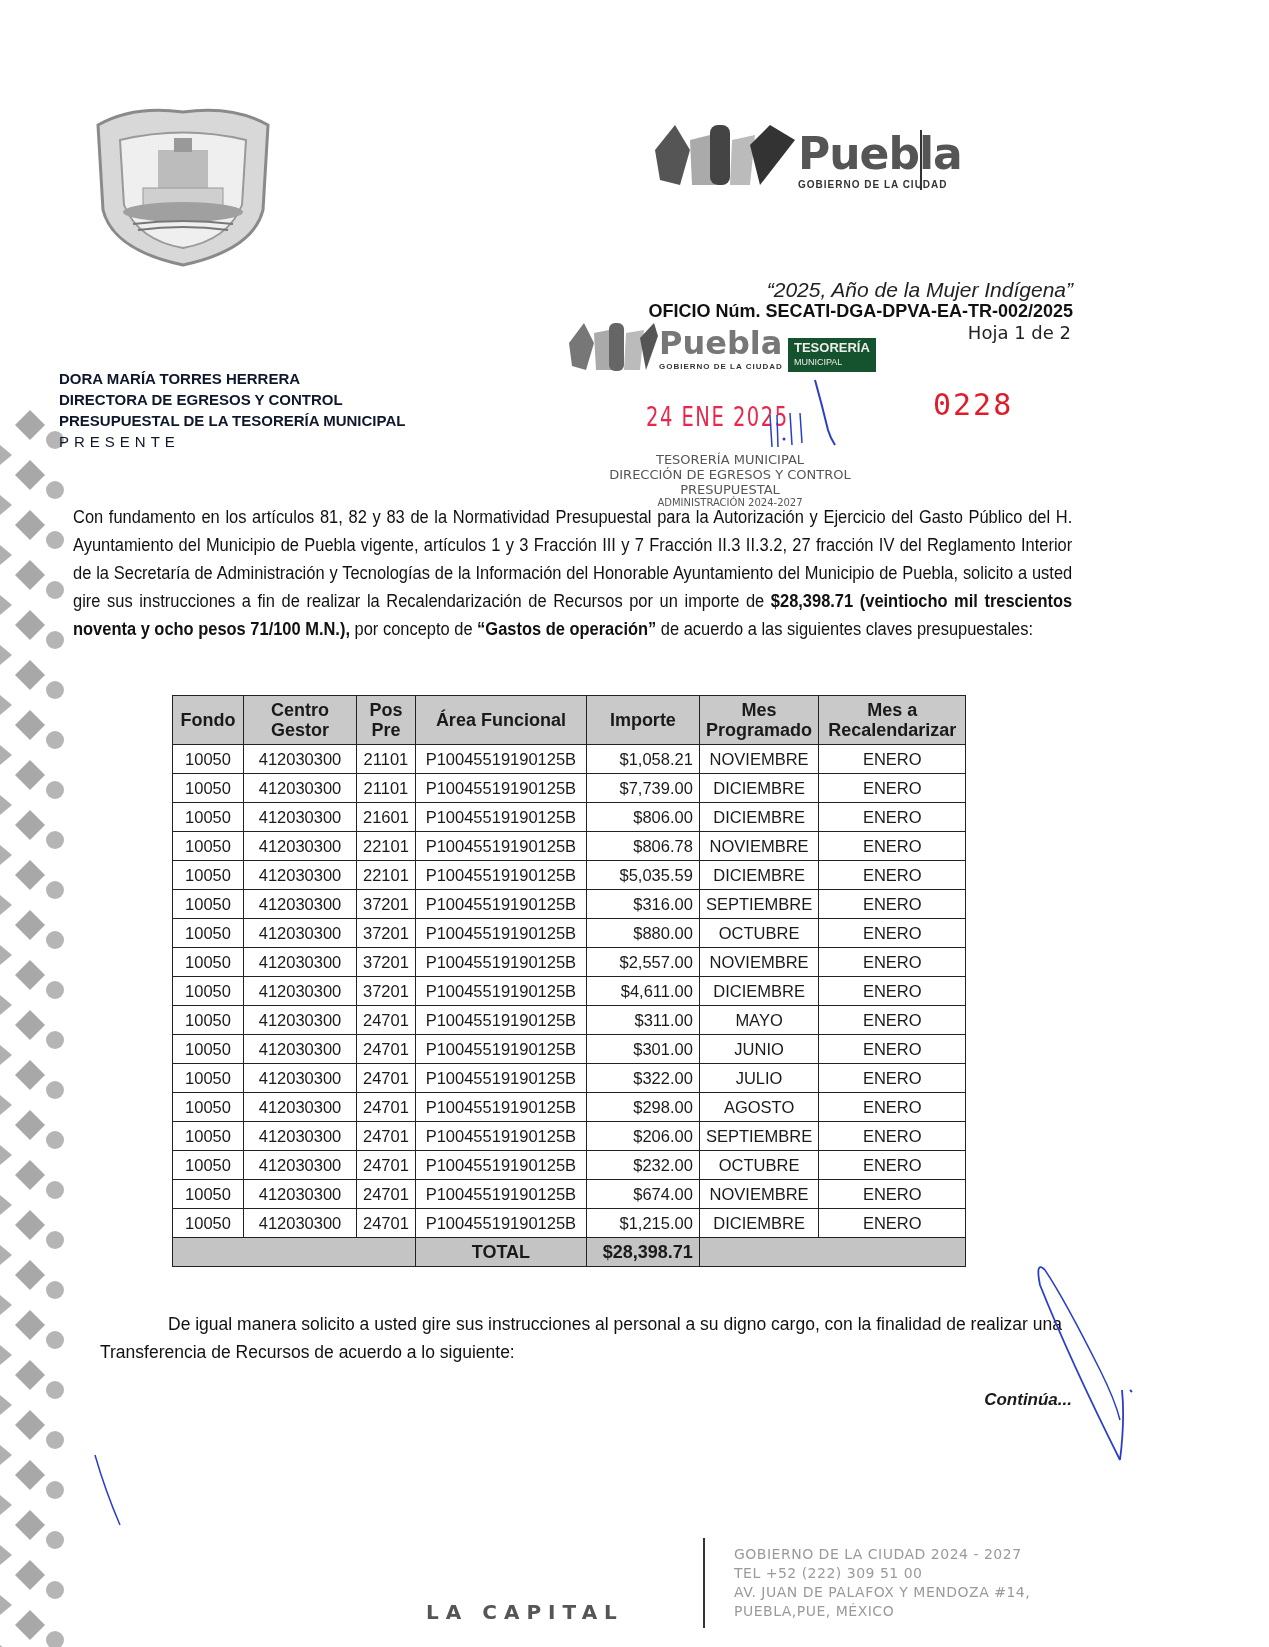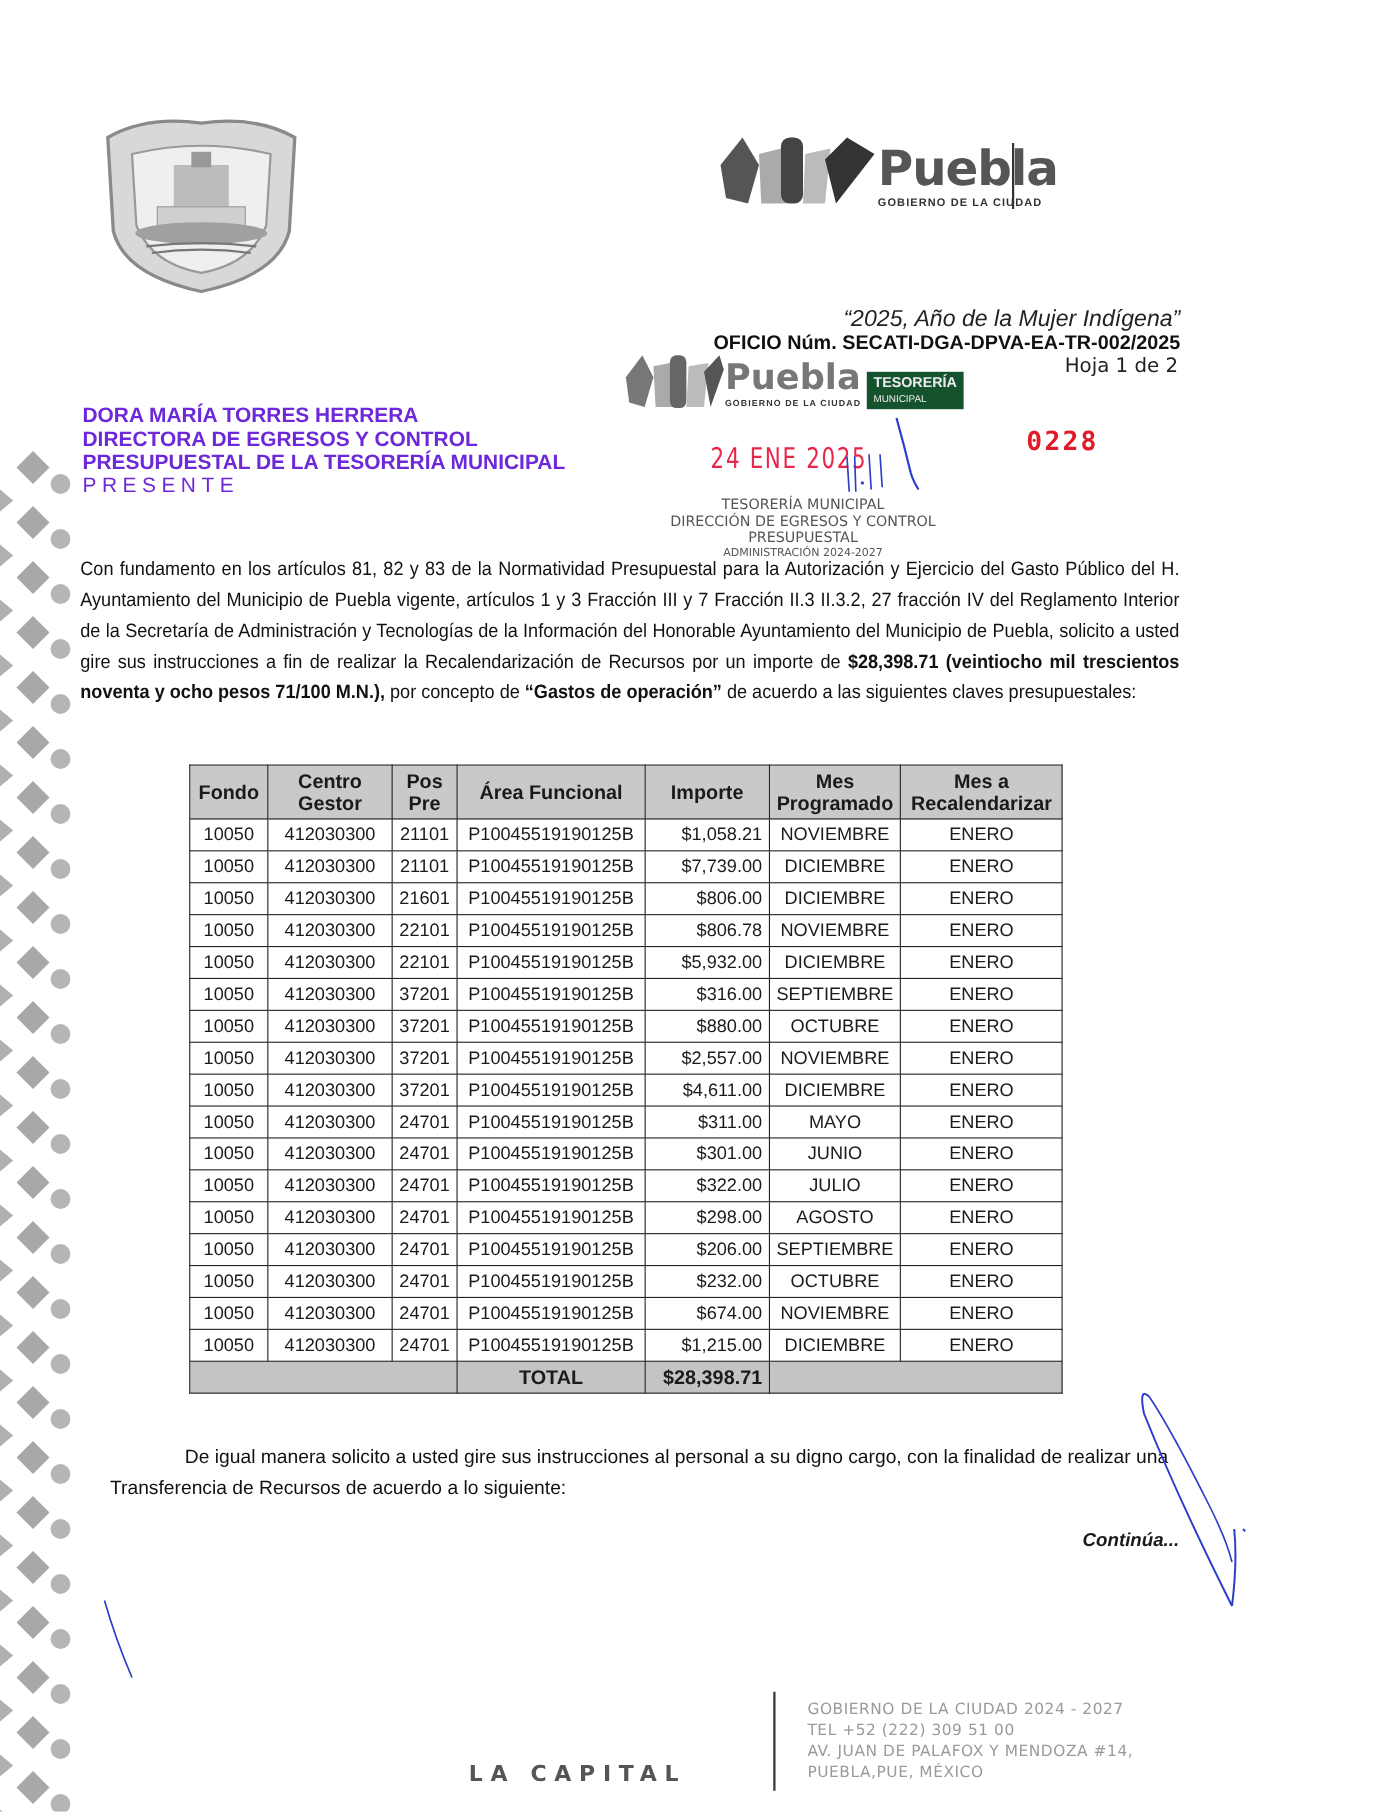--- a/index.html
+++ b/index.html
@@ -22,25 +22,25 @@
 
   .motto { right:196px; top:278px; font-style:italic; font-size:21px; color:#222; }
   .oficio { right:196px; top:301px; font-weight:bold; font-size:18px; color:#111; }
   .hoja { right:198px; top:322px; font-family:"DejaVu Sans", sans-serif; font-size:18px; color:#222; }
 
   
   .stamp-logo { left:564px; top:318px; width:340px; height:60px; }
   .stamp-puebla { font-family:"DejaVu Sans", sans-serif; font-weight:bold; font-size:32px; color:#777; }
   .stamp-tes { background:#14532d; color:#eee; font-weight:bold; font-size:13px; padding:3px 6px; line-height:14px; }
   .stamp-date { left:646px; top:402px; font-family:"DejaVu Sans", sans-serif; font-size:26px; color:#e8274b; letter-spacing:2px; transform:scaleX(0.75); transform-origin:left; }
-  .folio { left:933px; top:387px; font-family:"DejaVu Sans Mono", monospace; font-weight:bold; font-size:24px; color:#e01b2a; letter-spacing:2px; }
+  .folio { left:933px; top:387px; font-family:"DejaVu Sans Mono", monospace; font-weight:normal; font-size:30px; color:#e01b2a; letter-spacing:2px; }
   .stamp-text { left:580px; top:452px; width:300px; text-align:center; font-family:"DejaVu Sans", sans-serif; font-size:13px; line-height:15px; color:#555; }
 
   
-  .addressee { left:75px; top:368px; font-weight:bold; font-size:19px; line-height:21px; color:#6d28d9; }
+  .addressee { left:59px; top:368px; font-weight:bold; font-size:15px; line-height:21px; color:#0f172a; }
   .presente { font-weight:normal; letter-spacing:5px; }
 
   
   .para { left:73px; top:503px; width:1000px; font-size:17.5px; line-height:28px; text-align:justify; color:#111; transform:scaleX(0.94); transform-origin:left; width:1063px; }
   .para b { font-weight:bold; }
 
   
   .tbl { left:172px; top:695px; border-collapse:collapse; font-size:16.5px; }
   .tbl th, .tbl td { border:1.5px solid #222; padding:0 6px; height:28px; }
   .tbl th { background:#c9c9c9; font-weight:bold; font-size:18px; line-height:20px; height:48px; text-align:center; }
@@ -262,21 +262,21 @@
         <td>P10045519190125B</td>
         <td class="num">$806.78</td>
         <td>NOVIEMBRE</td>
         <td>ENERO</td>
       </tr>
       <tr>
         <td>10050</td>
         <td>412030300</td>
         <td>22101</td>
         <td>P10045519190125B</td>
-        <td class="num">$5,932.00</td>
+        <td class="num">$5,035.59</td>
         <td>DICIEMBRE</td>
         <td>ENERO</td>
       </tr>
       <tr>
         <td>10050</td>
         <td>412030300</td>
         <td>37201</td>
         <td>P10045519190125B</td>
         <td class="num">$316.00</td>
         <td>SEPTIEMBRE</td>

